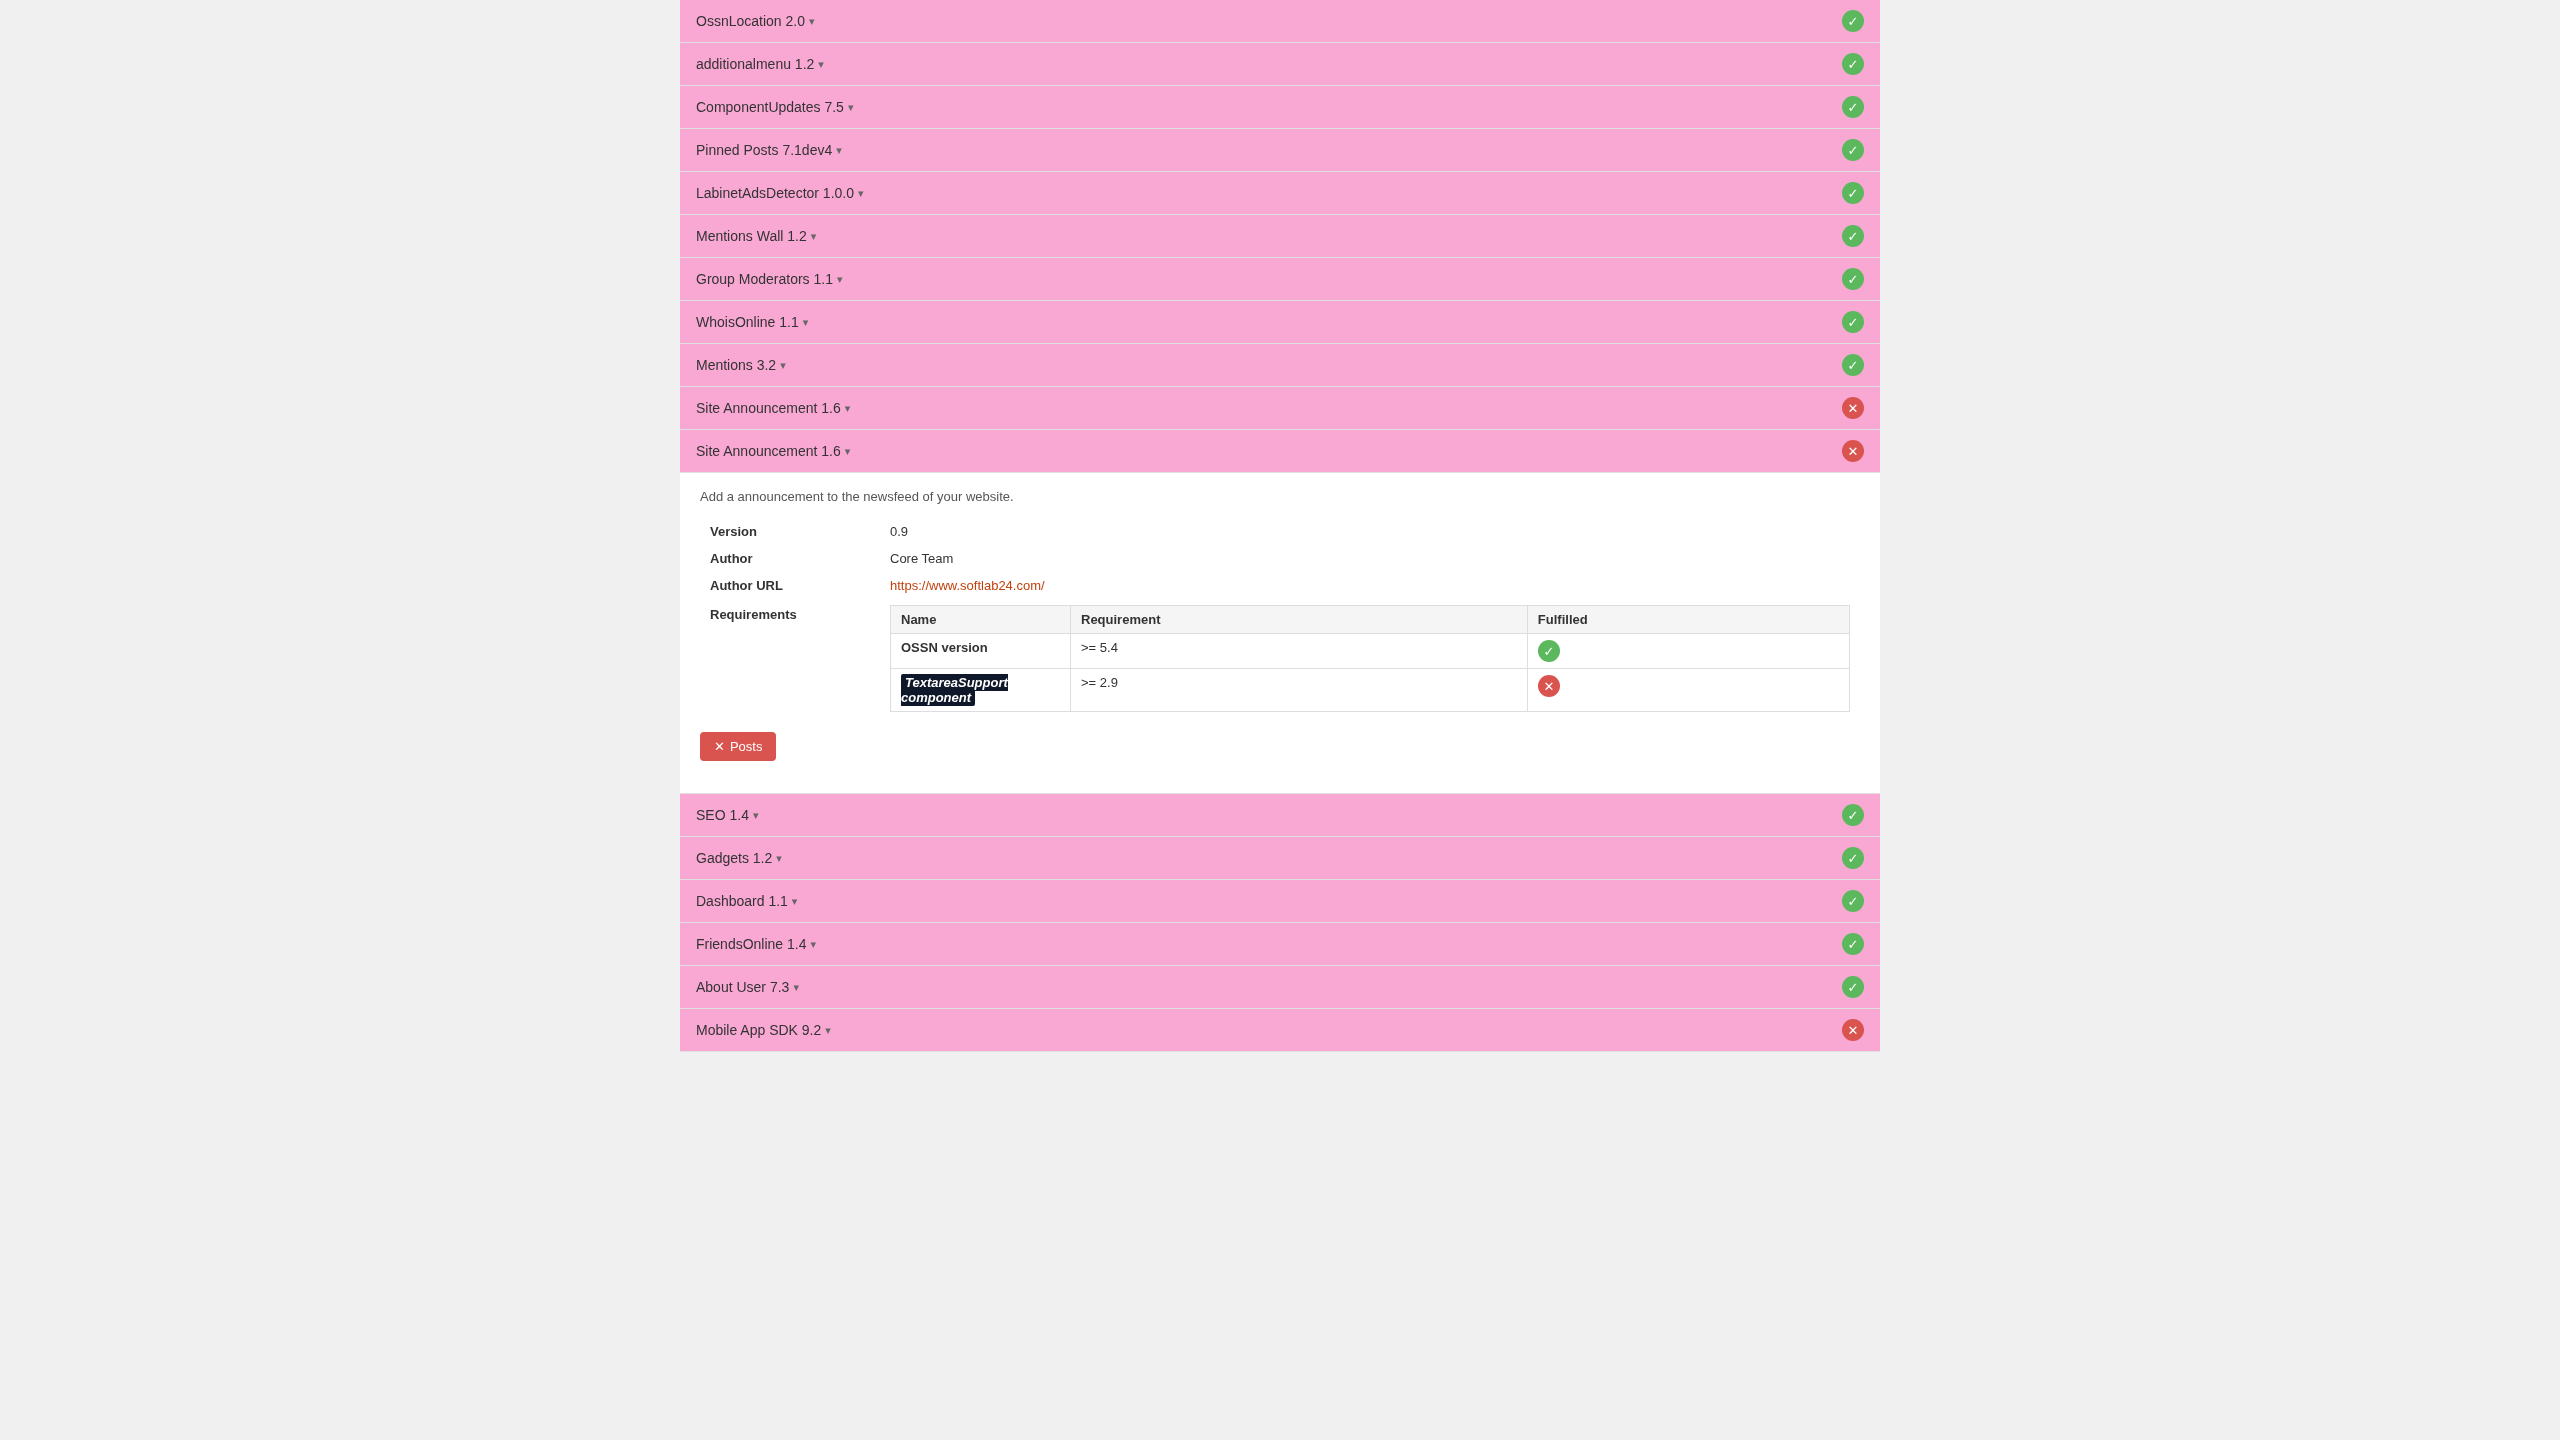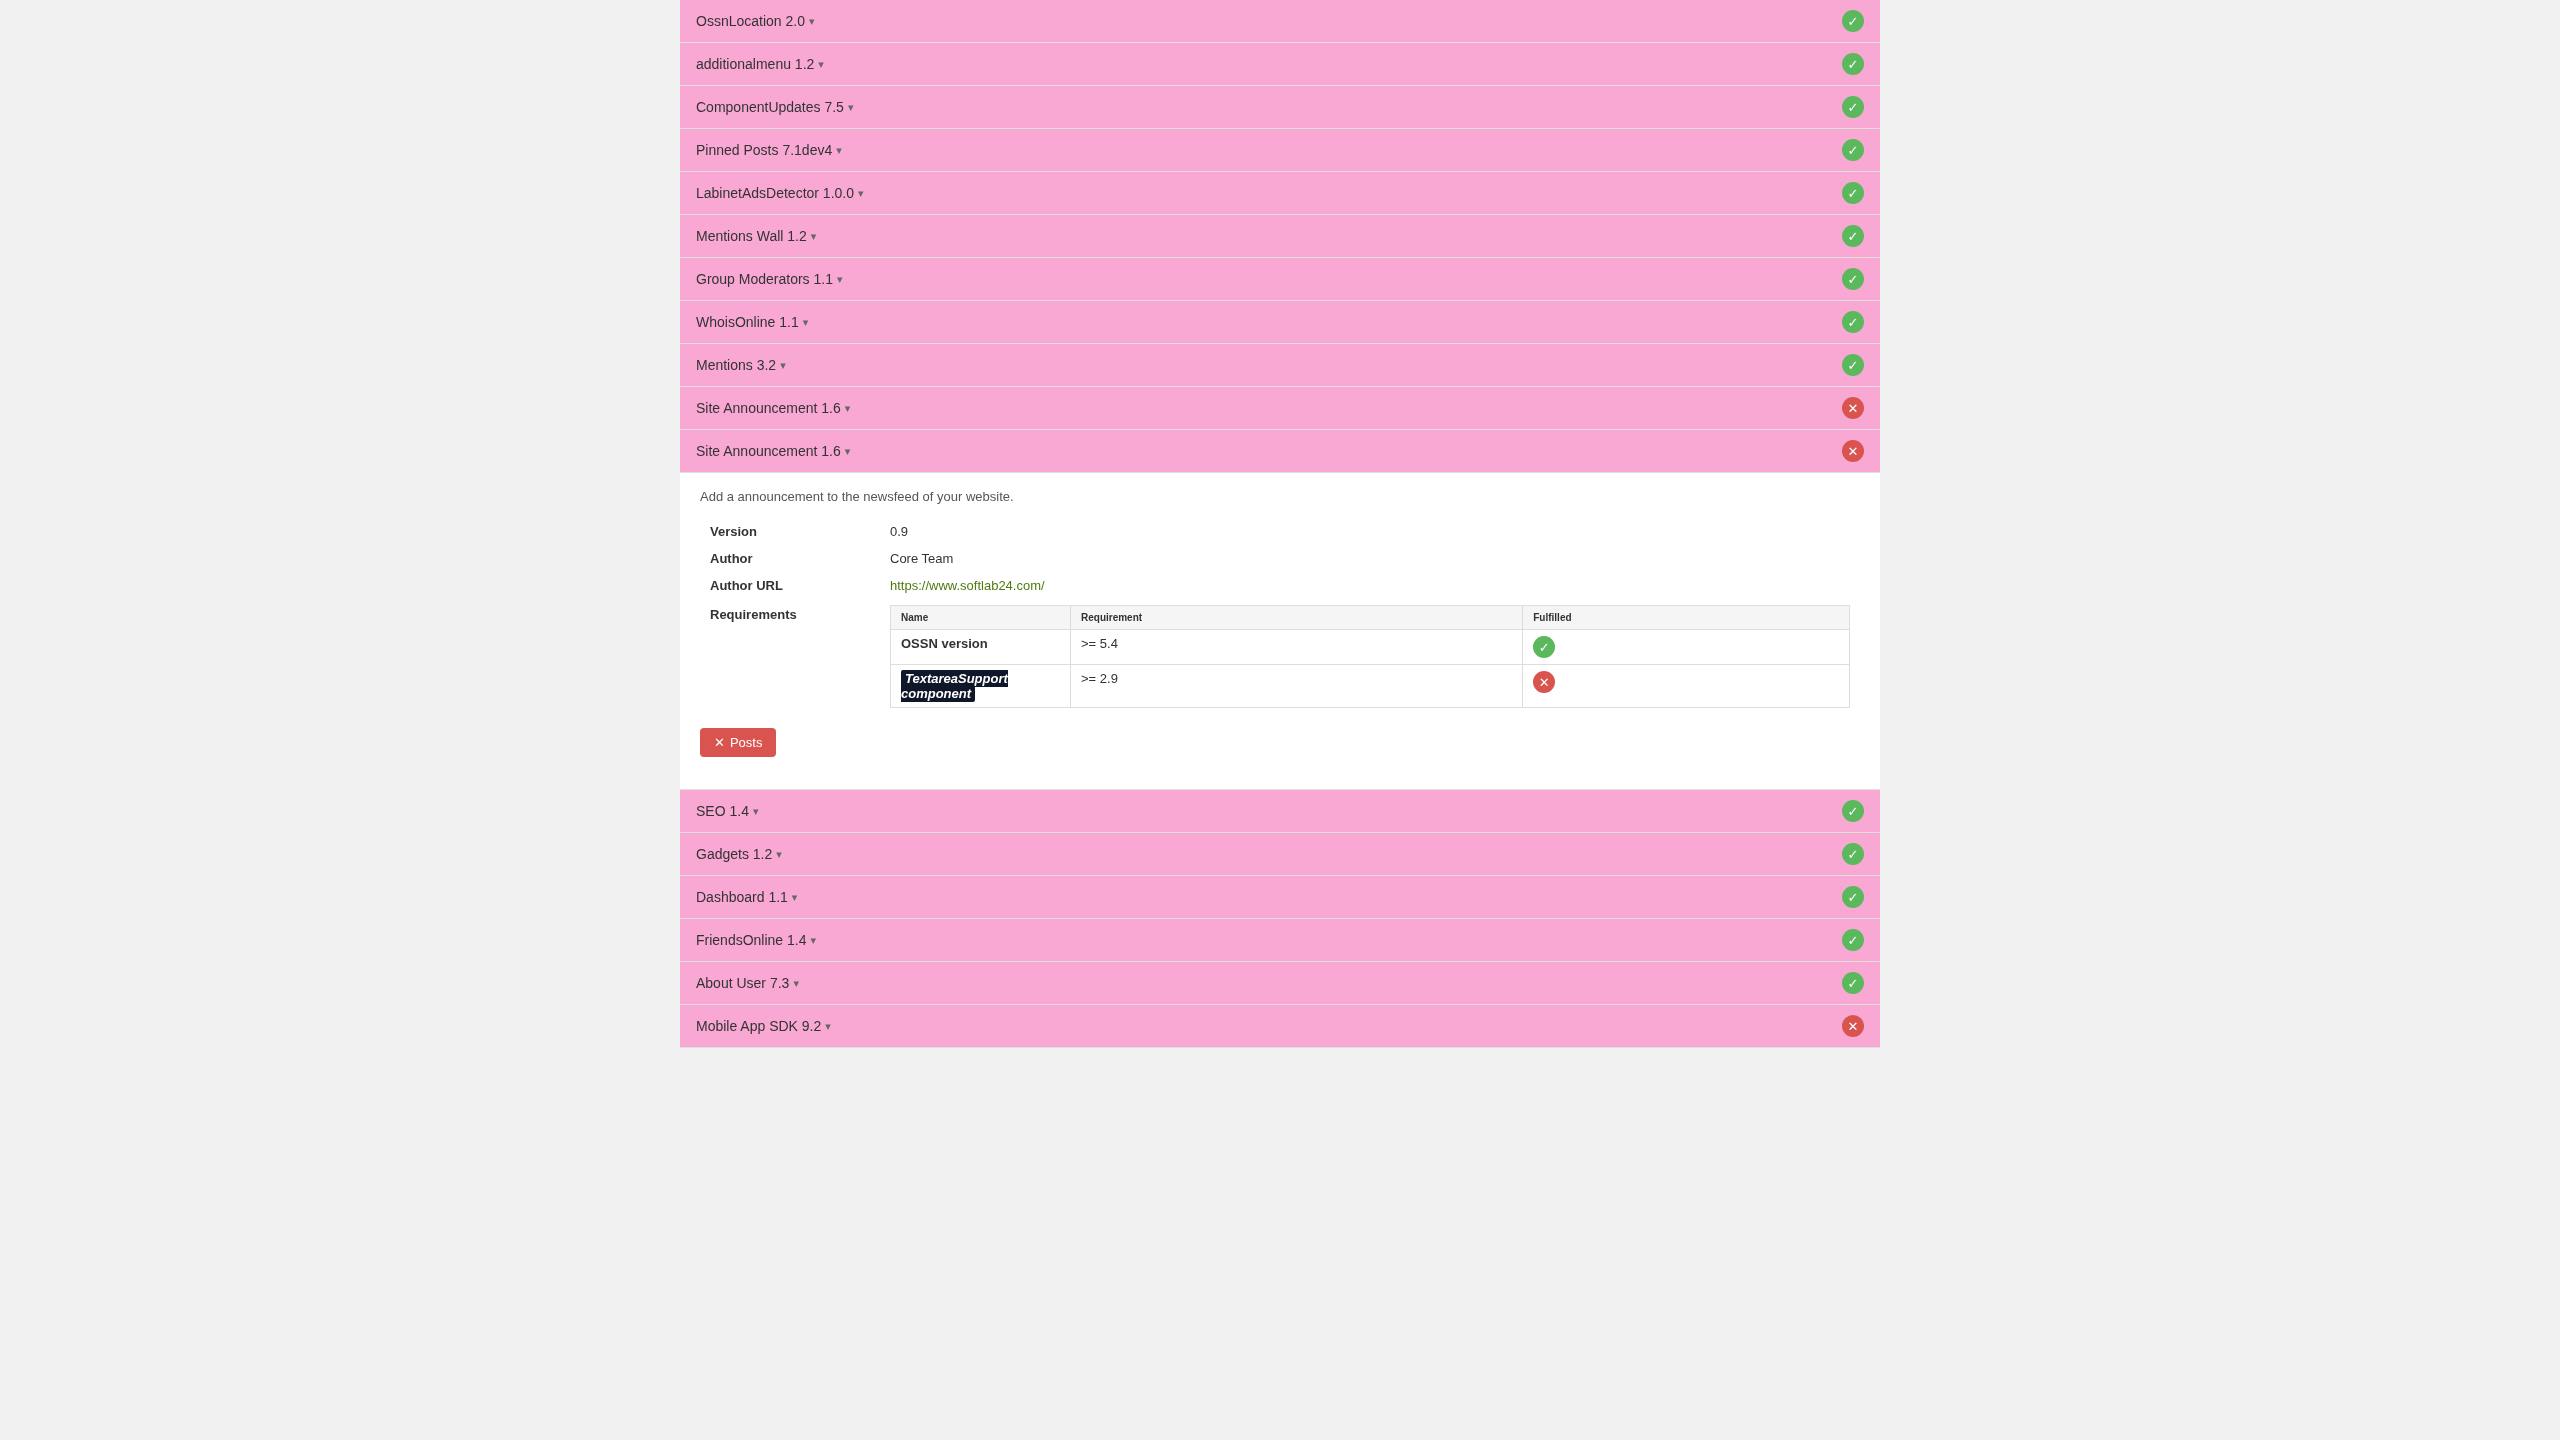--- a/index.html
+++ b/index.html
@@ -78,31 +78,31 @@
       padding: 6px 10px;
       vertical-align: top;
       font-size: 13px;
     }
     .detail-table td:first-child {
       font-weight: bold;
       width: 180px;
       color: #333;
     }
     .detail-table a {
-      color: #4d7c0f;
+      color: #c2410c;
       text-decoration: none;
     }
     .req-table {
       width: 100%;
       border-collapse: collapse;
     }
     .req-table th {
       text-align: left;
       padding: 6px 10px;
-      font-size: 10px;
+      font-size: 13px;
       font-weight: bold;
       background: #f5f5f5;
       border: 1px solid #ddd;
     }
     .req-table td {
       padding: 6px 10px;
       font-size: 13px;
       border: 1px solid #ddd;
     }
     .req-table .req-name-highlight {

